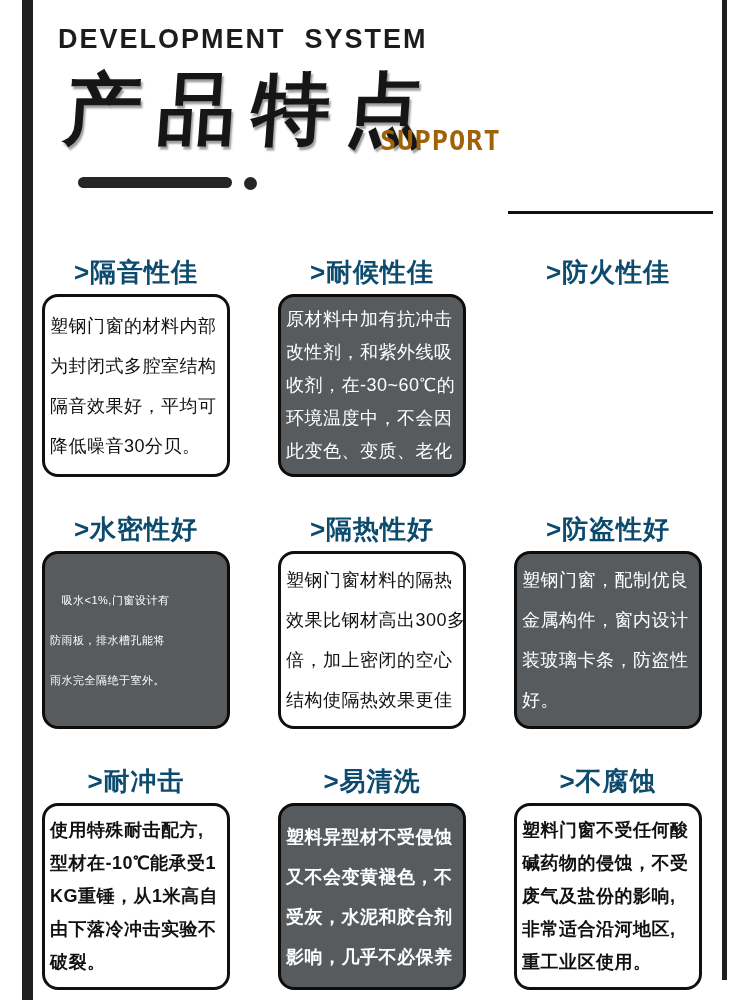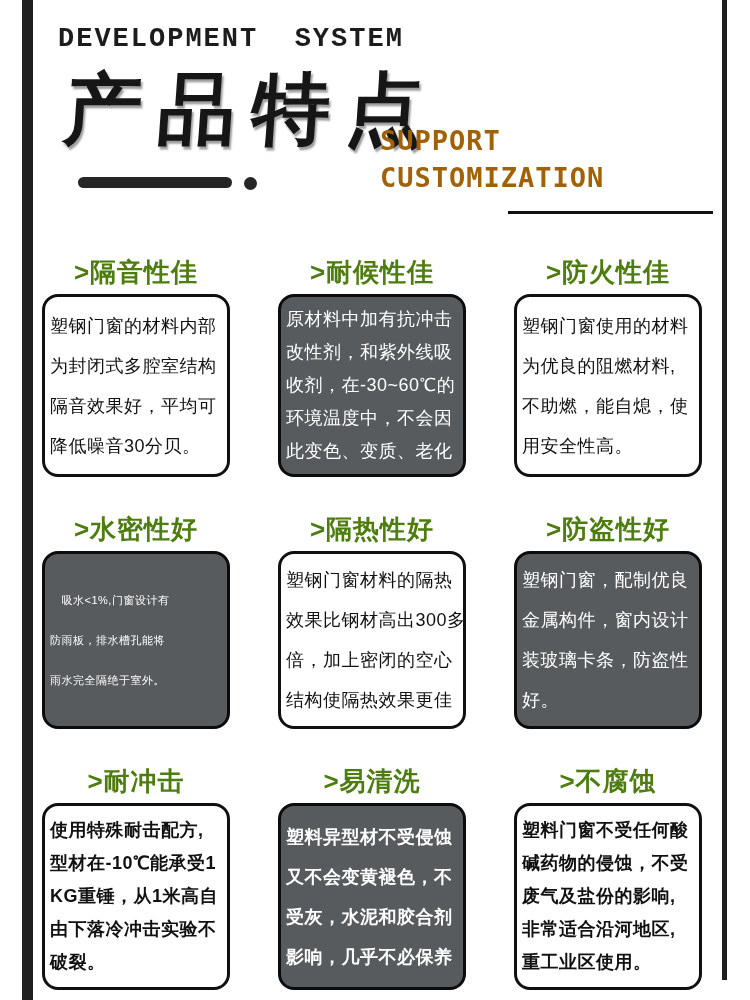--- a/index.html
+++ b/index.html
@@ -7,21 +7,21 @@
     width:750px;height:1000px;position:relative;overflow:hidden;
     background:#ffffff;color:#111;
     font-family:"Liberation Sans",sans-serif;
   }
   .side-bar{position:absolute;background:var(--bar-color,#1f1f1f);}
   #left-bar{left:22px;top:0;width:11px;height:1000px;}
   #right-bar{left:722px;top:0;width:5px;height:980px;}
 
   .eyebrow{
     position:absolute;left:58px;top:24px;
-    font-family:Liberation Mono, monospace;
+    font-family:Liberation Sans, sans-serif;
     font-size:27px;font-weight:bold;letter-spacing:2px;
     white-space:pre;color:#1c1c1c;
   }
   .big-title{
     position:absolute;left:64px;top:58px;
     font-family:"Liberation Serif",serif;
     font-size:78px;font-weight:bold;letter-spacing:16px;
     color:#161616;white-space:pre;
     transform:skewX(-4deg);
     text-shadow:2px 3px 2px rgba(40,40,40,0.45);
@@ -49,21 +49,21 @@
   .grid{
     position:absolute;left:42px;top:256px;
     display:grid;
     grid-template-columns:repeat(3,188px);
     column-gap:48px;row-gap:36px;
   }
   .card{width:188px;}
   .card-title{
     height:32px;line-height:32px;margin-bottom:6px;
     text-align:center;font-size:26px;font-weight:bold;
-    letter-spacing:1px;color:#4d7c0f;white-space:pre;
+    letter-spacing:1px;color:#0c4a6e;white-space:pre;
   }
   .box{
     box-sizing:border-box;border:3px solid #101010;border-radius:16px;
     padding:4px 5px;overflow:hidden;
     display:flex;align-items:center;
   }
   .box.white{background:#ffffff;color:#111;justify-content:flex-end;}
   .box.gray{background:var(--card-gray,#585b5e);color:#ffffff;border-color:#0c0c0c;justify-content:flex-end;}
   .r1 .box{height:183px;}
   .r2 .box{height:178px;}
@@ -81,21 +81,20 @@
 <div id="left-bar" class="side-bar"></div>
 <div id="right-bar" class="side-bar"></div>
 
 <div class="eyebrow">DEVELOPMENT  SYSTEM</div>
 <div class="big-title">产品特点</div>
 <div class="title-line"></div>
 <div class="title-dot"></div>
 
 <div class="support">
   <div>SUPPORT</div>
-  <div>CUSTOMIZATION</div>
 </div>
 <div class="support-line"></div>
 
 <div class="grid">
 
   <div class="card r1">
     <div class="card-title">&gt;隔音性佳</div>
     <div class="box white">
       <div class="box-text">塑钢门窗的材料内部
 为封闭式多腔室结构
@@ -110,26 +109,20 @@
       <div class="box-text tight">原材料中加有抗冲击
 改性剂，和紫外线吸
 收剂，在-30~60℃的
 环境温度中，不会因
 此变色、变质、老化</div>
     </div>
   </div>
 
   <div class="card r1">
     <div class="card-title">&gt;防火性佳</div>
-    <div class="box white">
-      <div class="box-text">塑钢门窗使用的材料
-为优良的阻燃材料,
-不助燃，能自熄，使
-用安全性高。</div>
-    </div>
   </div>
 
   <div class="card r2">
     <div class="card-title">&gt;水密性好</div>
     <div class="box gray">
       <div class="box-text small">　吸水&lt;1%,门窗设计有
 防雨板，排水槽孔能将
 雨水完全隔绝于室外。</div>
     </div>
   </div>

